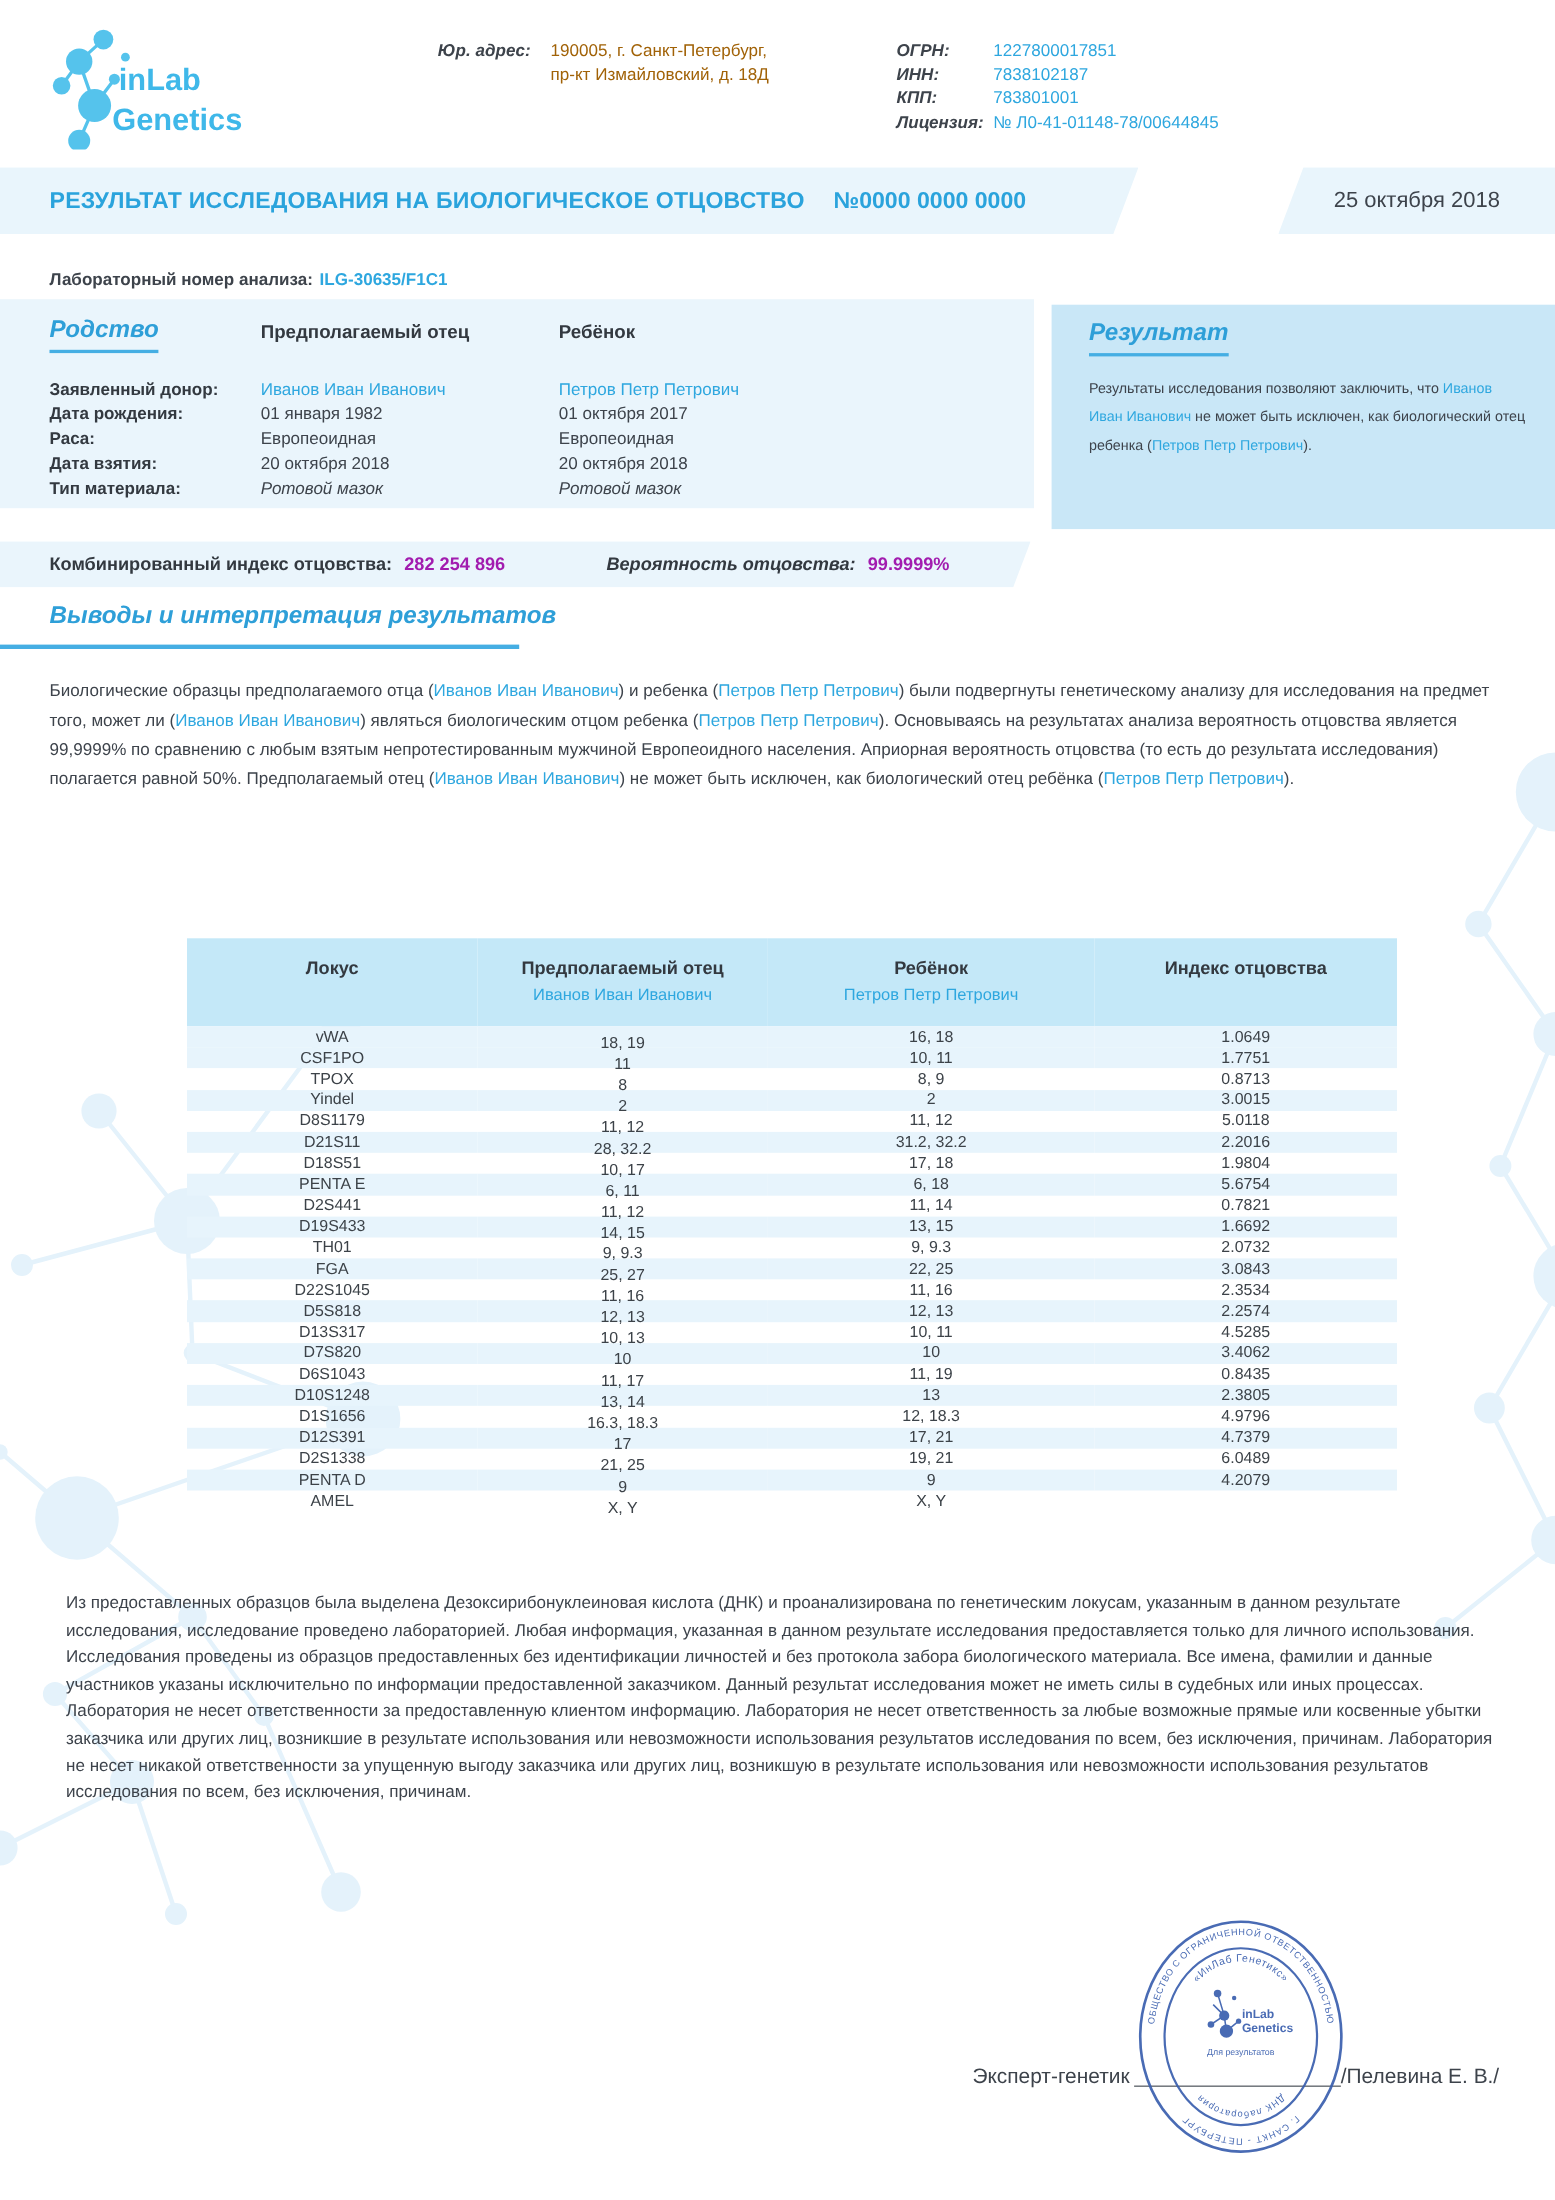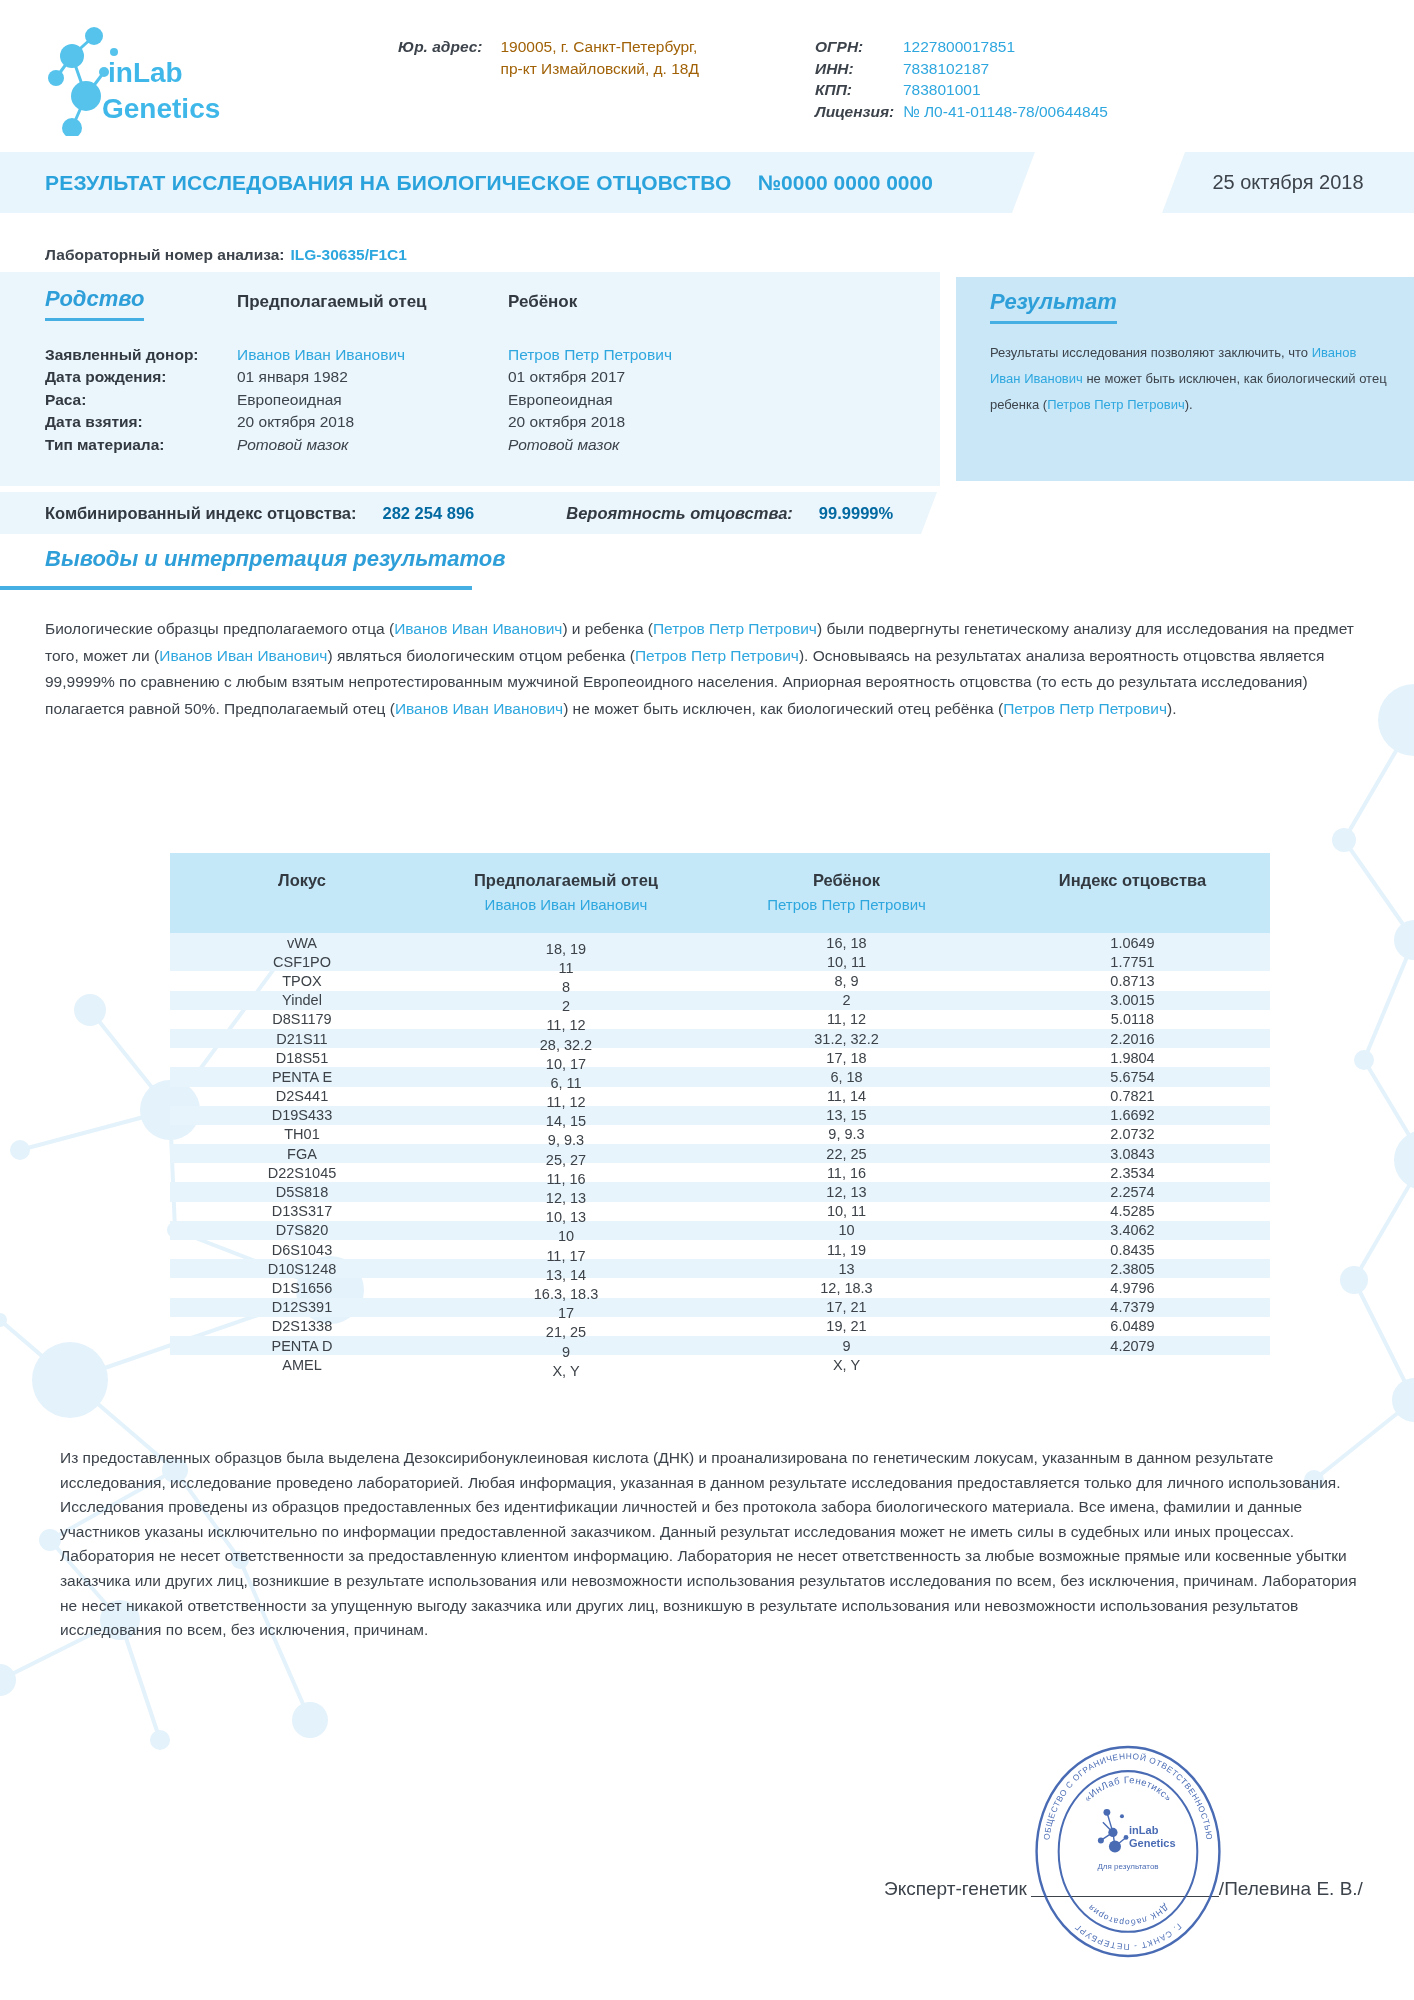--- a/index.html
+++ b/index.html
@@ -34,42 +34,42 @@
     clip-path:polygon(23px 0,100% 0,100% 100%,0 100%);
     display:flex;align-items:center;justify-content:center;
     font-size:20px;color:#3d434b;
   }
 
   
   .labnum{position:absolute;left:45px;top:246px;font-size:15.5px;font-weight:bold;}
   .labnum .val{color:#2ea7df;margin-left:6px;}
 
   
-  .kinship-panel{position:absolute;left:0;top:272px;width:940px;height:214px;background:#eaf5fc;}
+  .kinship-panel{position:absolute;left:0;top:272px;width:940px;height:190px;background:#eaf5fc;}
   .kin-head{position:absolute;left:45px;top:14px;font-size:22px;font-style:italic;font-weight:bold;color:#2e9fd8;
             padding-bottom:6px;border-bottom:3px solid #45aee3;}
   .kin-col-head{position:absolute;top:20px;font-size:17px;font-weight:bold;color:#333940;}
   .kin-rows{position:absolute;left:45px;top:72px;font-size:15.5px;line-height:22.4px;}
   .kin-row{display:grid;grid-template-columns:192px 271px auto;}
   .kin-row .lbl{font-weight:bold;color:#333940;}
   .kin-row .it{font-style:italic;}
 
   .result-panel{position:absolute;left:956px;top:277px;width:458px;height:204px;background:#c9e7f7;box-sizing:border-box;padding:12px 16px 0 34px;}
   .res-head{display:inline-block;font-size:22px;font-style:italic;font-weight:bold;color:#2e9fd8;
             padding-bottom:6px;border-bottom:3px solid #45aee3;margin-bottom:16px;}
   .res-text{font-size:13px;line-height:26px;color:#3d434b;width:400px;}
 
   
   .summary-band{
     position:absolute;left:0;top:492px;width:937px;height:42px;background:#eaf5fc;
     clip-path:polygon(0 0,100% 0,calc(100% - 16px) 100%,0 100%);
     display:flex;align-items:center;padding-left:45px;box-sizing:border-box;
     font-size:16.5px;font-weight:bold;color:#333940;
   }
-  .summary-band .val{color:#0369a1;margin-left:26px;}
+  .summary-band .val{color:#a21caf;margin-left:11px;}
   .summary-band .second{margin-left:92px;font-style:italic;}
 
   
   .conc-head{position:absolute;left:45px;top:546px;font-size:22px;font-style:italic;font-weight:bold;color:#2e9fd8;}
   .conc-underline{position:absolute;left:0;top:586px;width:472px;height:4px;background:#45aee3;}
   .conc-par{position:absolute;left:45px;top:616px;width:1330px;font-size:15.5px;line-height:26.5px;color:#3d434b;}
 
   
   .loci{position:absolute;left:170px;top:853px;width:1100px;border-collapse:collapse;table-layout:fixed;}
   .loci col.c1{width:24%;} .loci col.c2{width:24%;} .loci col.c3{width:27%;} .loci col.c4{width:25%;}

